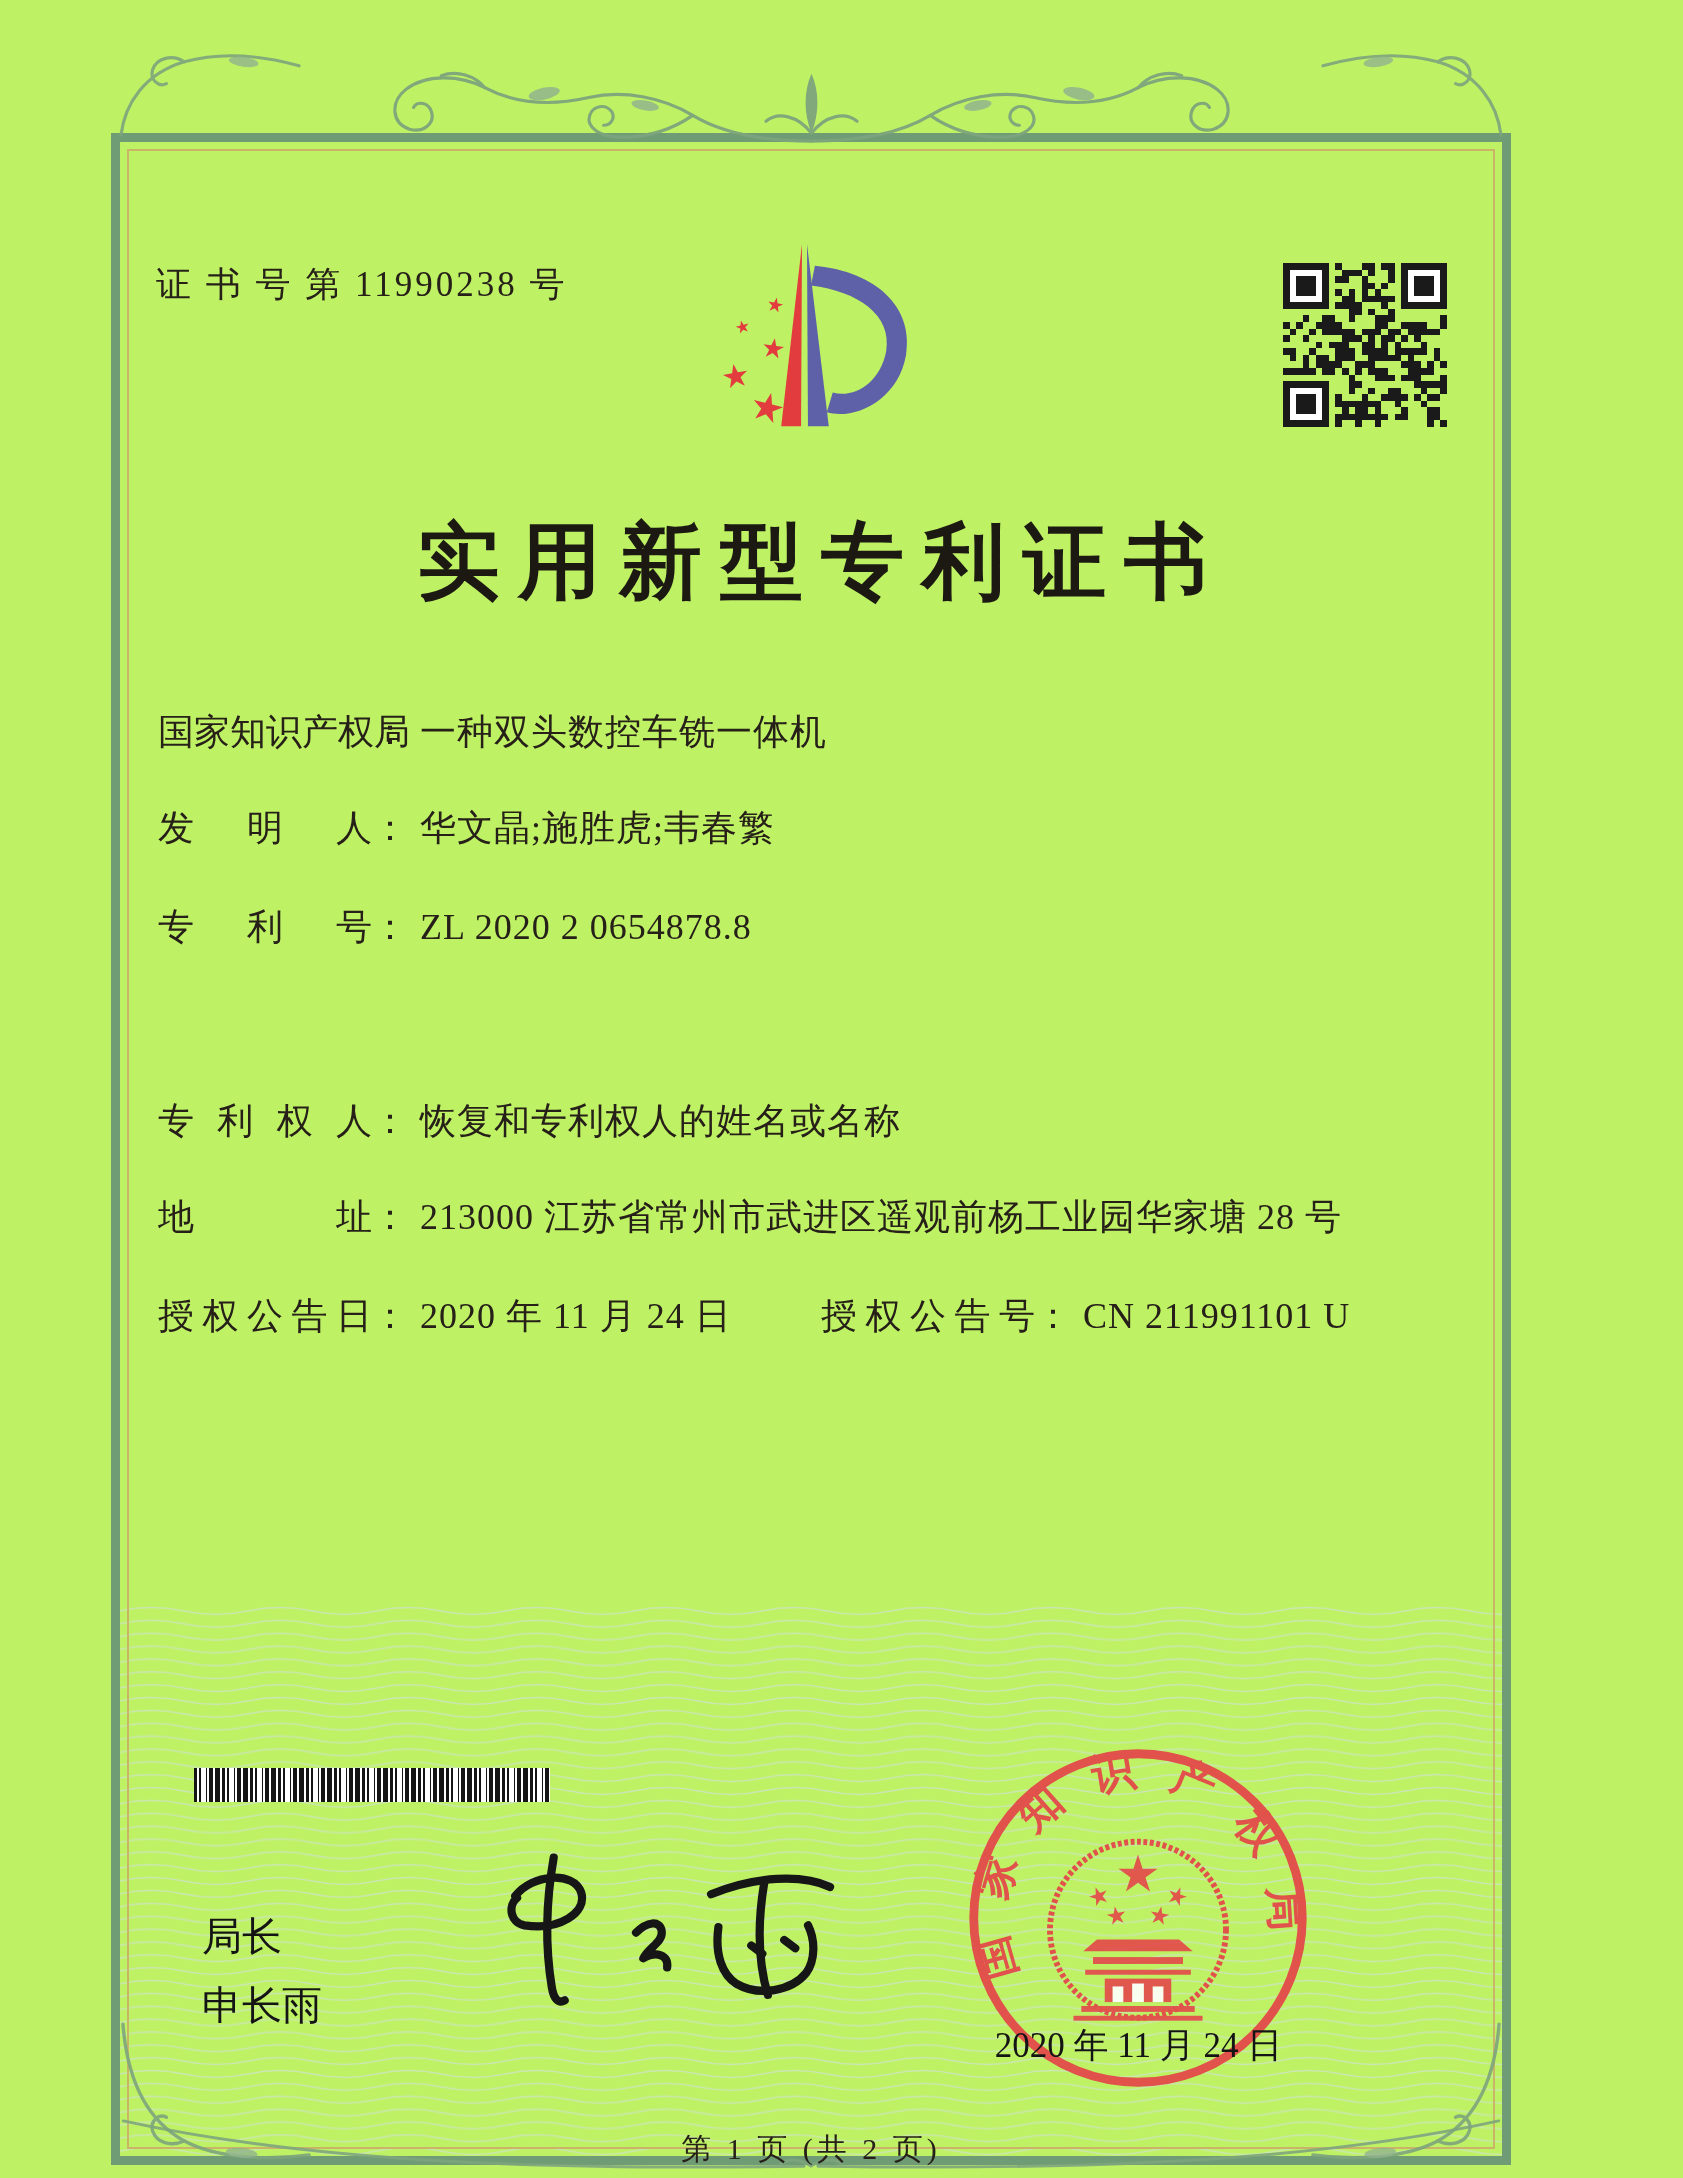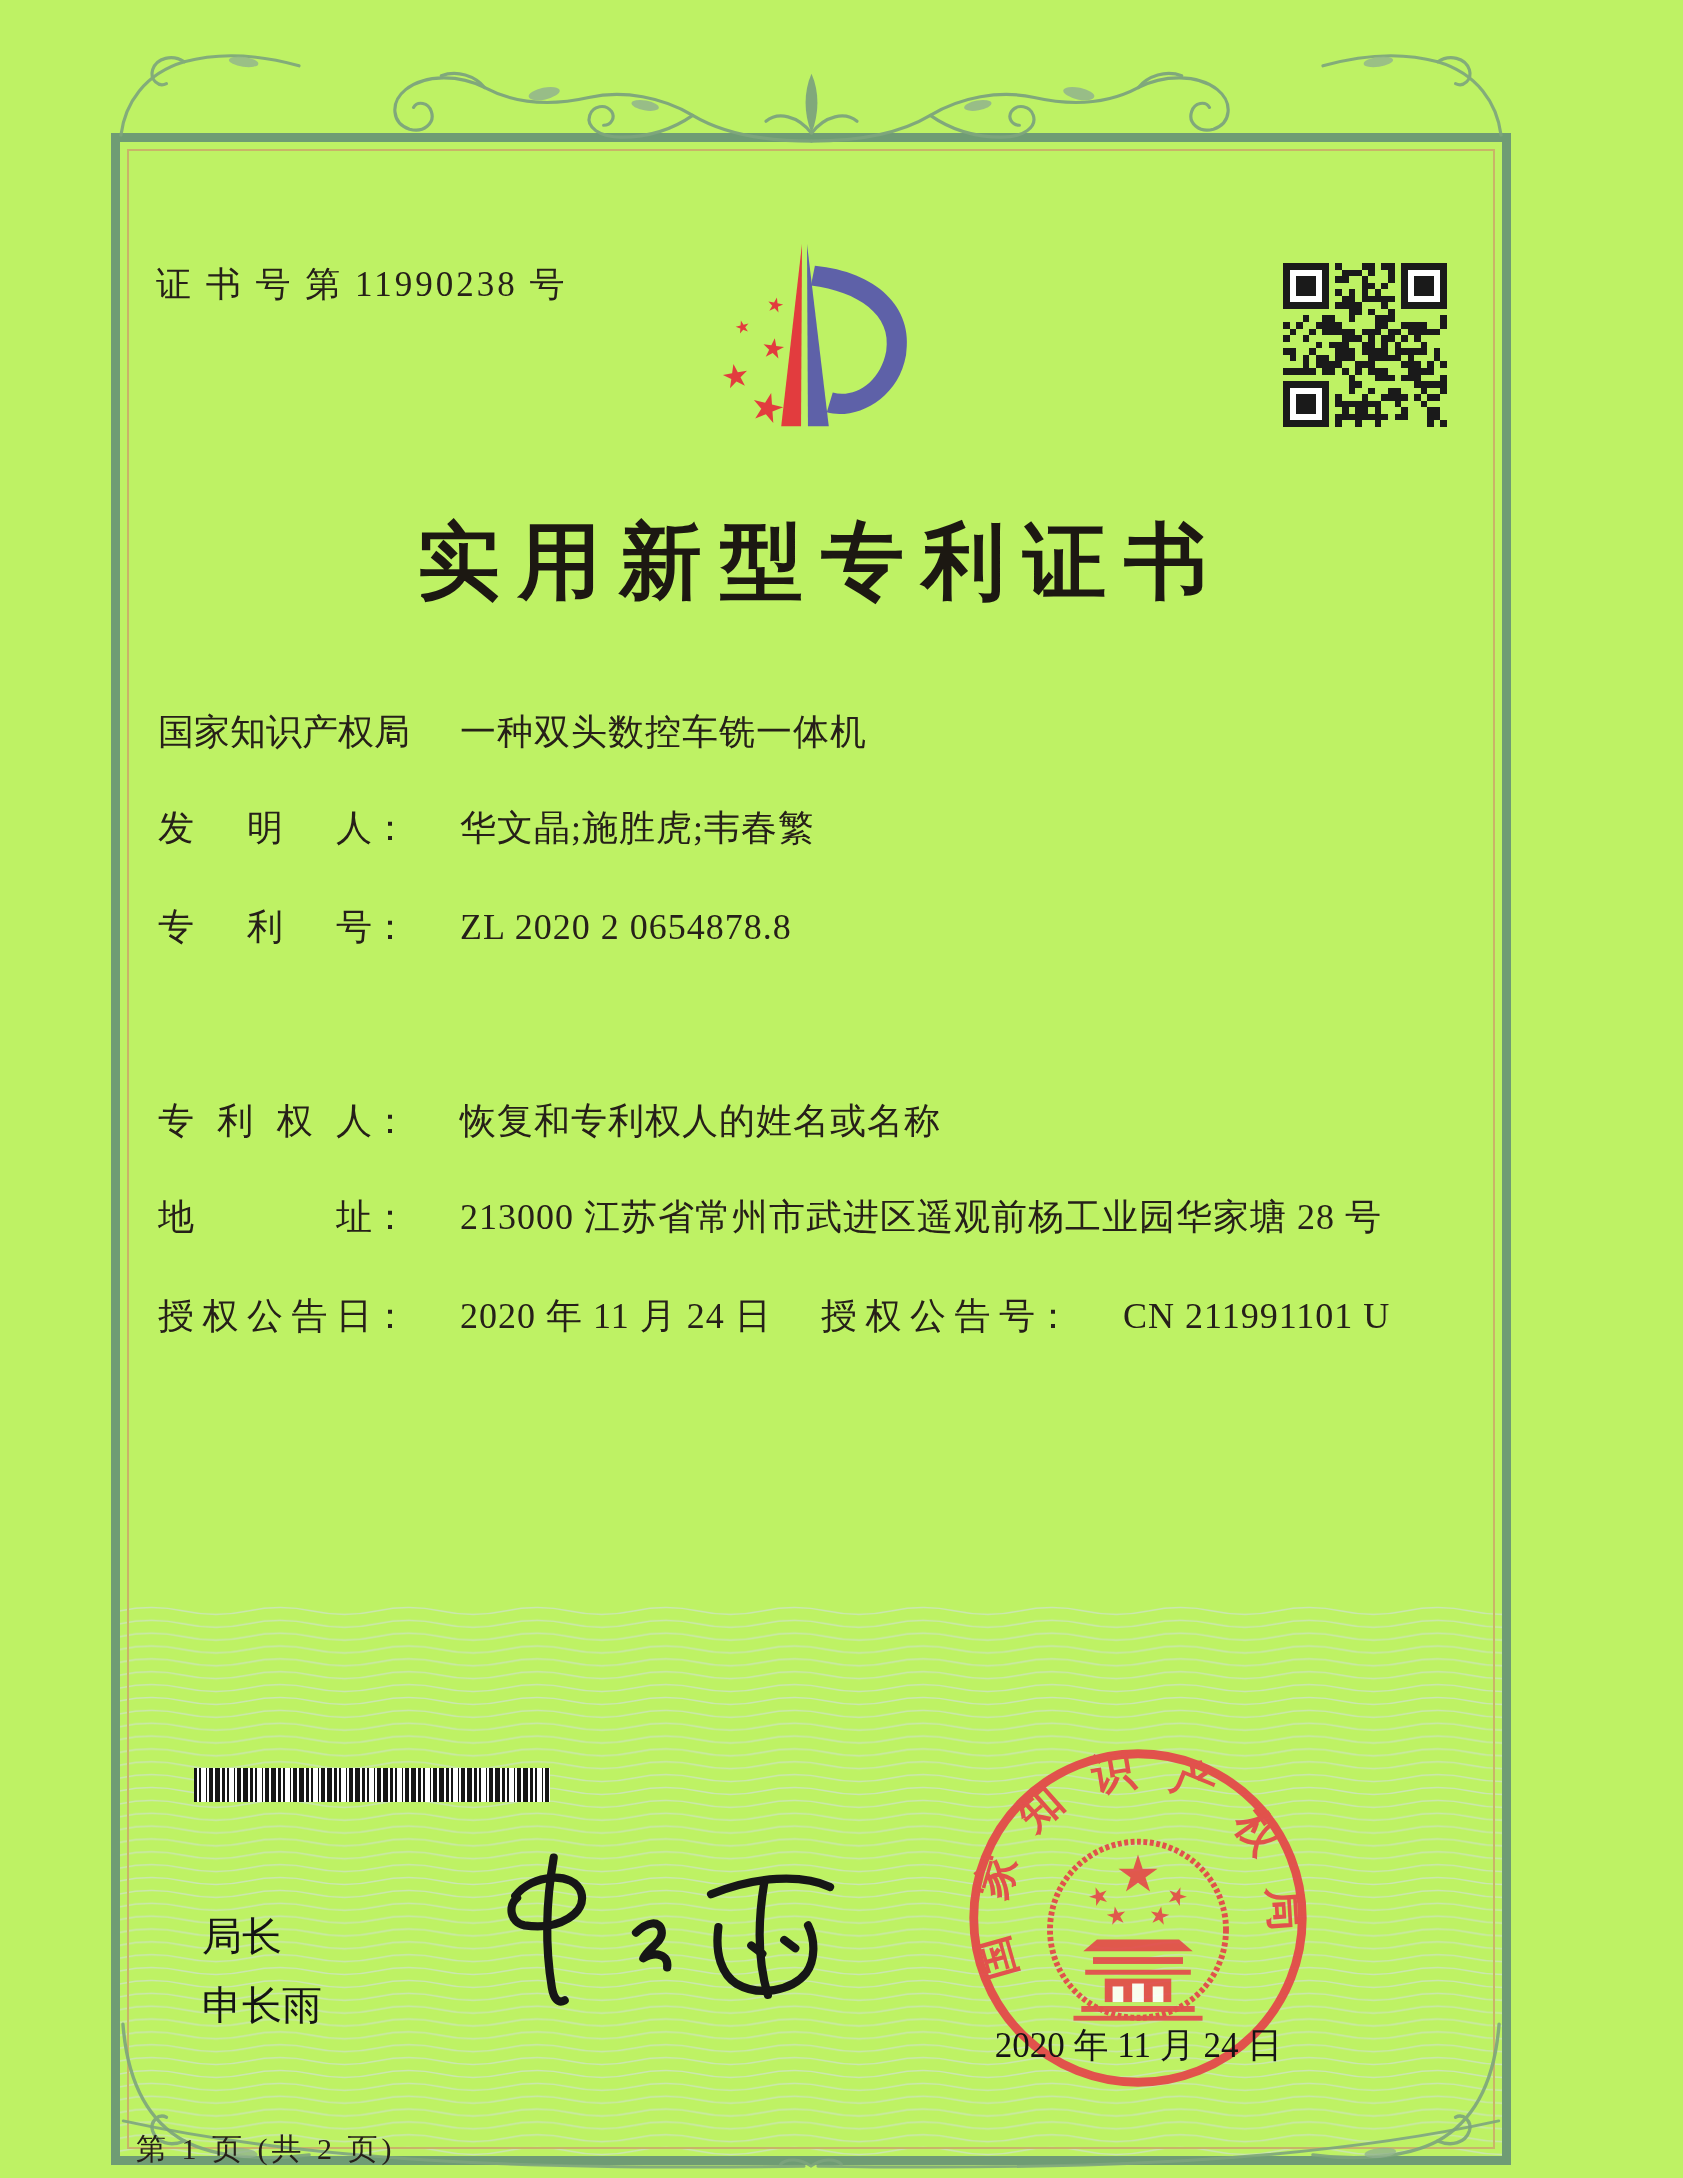--- a/index.html
+++ b/index.html
@@ -19,21 +19,21 @@
 
   .logo{position:absolute;left:688px;top:236px;z-index:2;}
   .qr{position:absolute;left:1283px;top:263px;z-index:2;}
 
   .title{position:absolute;left:121px;top:507px;width:1400px;text-align:center;
          font-size:83px;font-weight:bold;letter-spacing:18px;color:#1c1812;z-index:2;white-space:nowrap;}
 
   .row{position:absolute;left:158px;font-size:36px;white-space:nowrap;z-index:2;}
   .flabel{display:inline-block;width:214px;text-align:justify;text-align-last:justify;vertical-align:top;}
   .colon{display:inline-block;margin-right:12px;}
-  .fvalue{letter-spacing:1px;margin-left:40px;}
+  .fvalue{letter-spacing:1px;}
   .row2{position:absolute;left:663px;top:0;}
 
   .body-text{position:absolute;left:196px;top:1368px;width:1249px;font-size:34px;line-height:47px;
              text-align:justify;z-index:2;}
   .body-text p{margin:0;text-indent:2em;}
   .body-text p + p{margin-top:5px;}
 
   .barcode{position:absolute;left:194px;top:1768px;width:356px;height:34px;z-index:2;
      background:repeating-linear-gradient(90deg,#151515 0 3px,#fff 3px 5px,#151515 5px 7px,#fff 7px 12px,
                 #151515 12px 13px,#fff 13px 15px,#151515 15px 19px,#fff 19px 21px,#151515 21px 26px,#fff 26px 28px);}
@@ -41,22 +41,22 @@
   .officer-title{position:absolute;left:202px;top:1909px;font-size:40px;z-index:2;
                  font-family:"Liberation Sans","DejaVu Sans",sans-serif;color:#141414;}
   .officer-name{position:absolute;left:202px;top:1978px;font-size:40px;z-index:2;
                 font-family:"Liberation Sans","DejaVu Sans",sans-serif;color:#141414;}
   .signature{position:absolute;left:465px;top:1843px;z-index:2;}
 
   .seal{position:absolute;left:962px;top:1742px;z-index:3;opacity:.93;}
   .seal-date{position:absolute;left:970px;top:2022px;width:337px;text-align:center;
              font-size:35px;color:#141414;z-index:4;white-space:nowrap;}
 
-  .footer{position:absolute;left:111px;top:2129px;width:1400px;text-align:left;
-          font-size:30px;letter-spacing:4px;z-index:4;margin-left:25px;}
+  .footer{position:absolute;left:111px;top:2129px;width:1400px;text-align:center;
+          font-size:30px;letter-spacing:4px;z-index:4;}
 </style>
 </head>
 <body>
 
 <div class="page">
 
   <svg width="0" height="0" style="position:absolute">
     <defs>
       <path id="st" d="M0,-1 L0.2245,-0.309 L0.951,-0.309 L0.3633,0.118 L0.5878,0.809 L0,0.382 L-0.5878,0.809 L-0.3633,0.118 L-0.951,-0.309 L-0.2245,-0.309 Z"></path>
     </defs>

